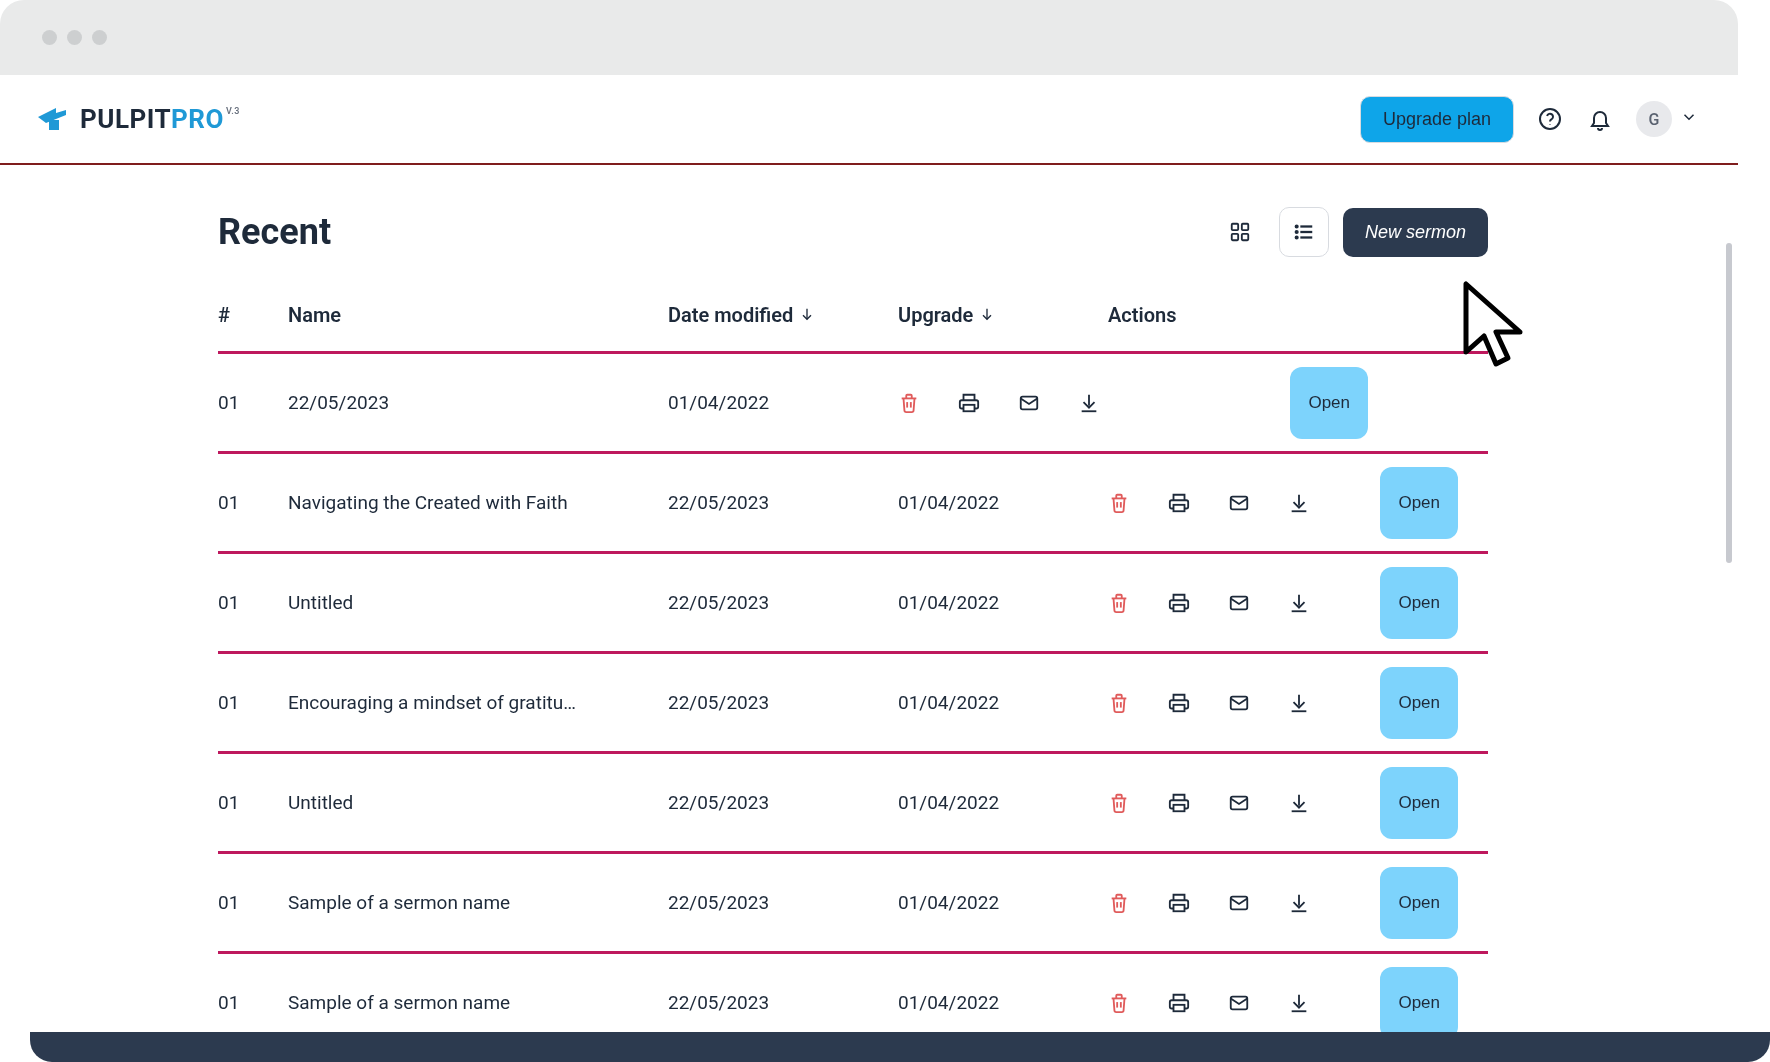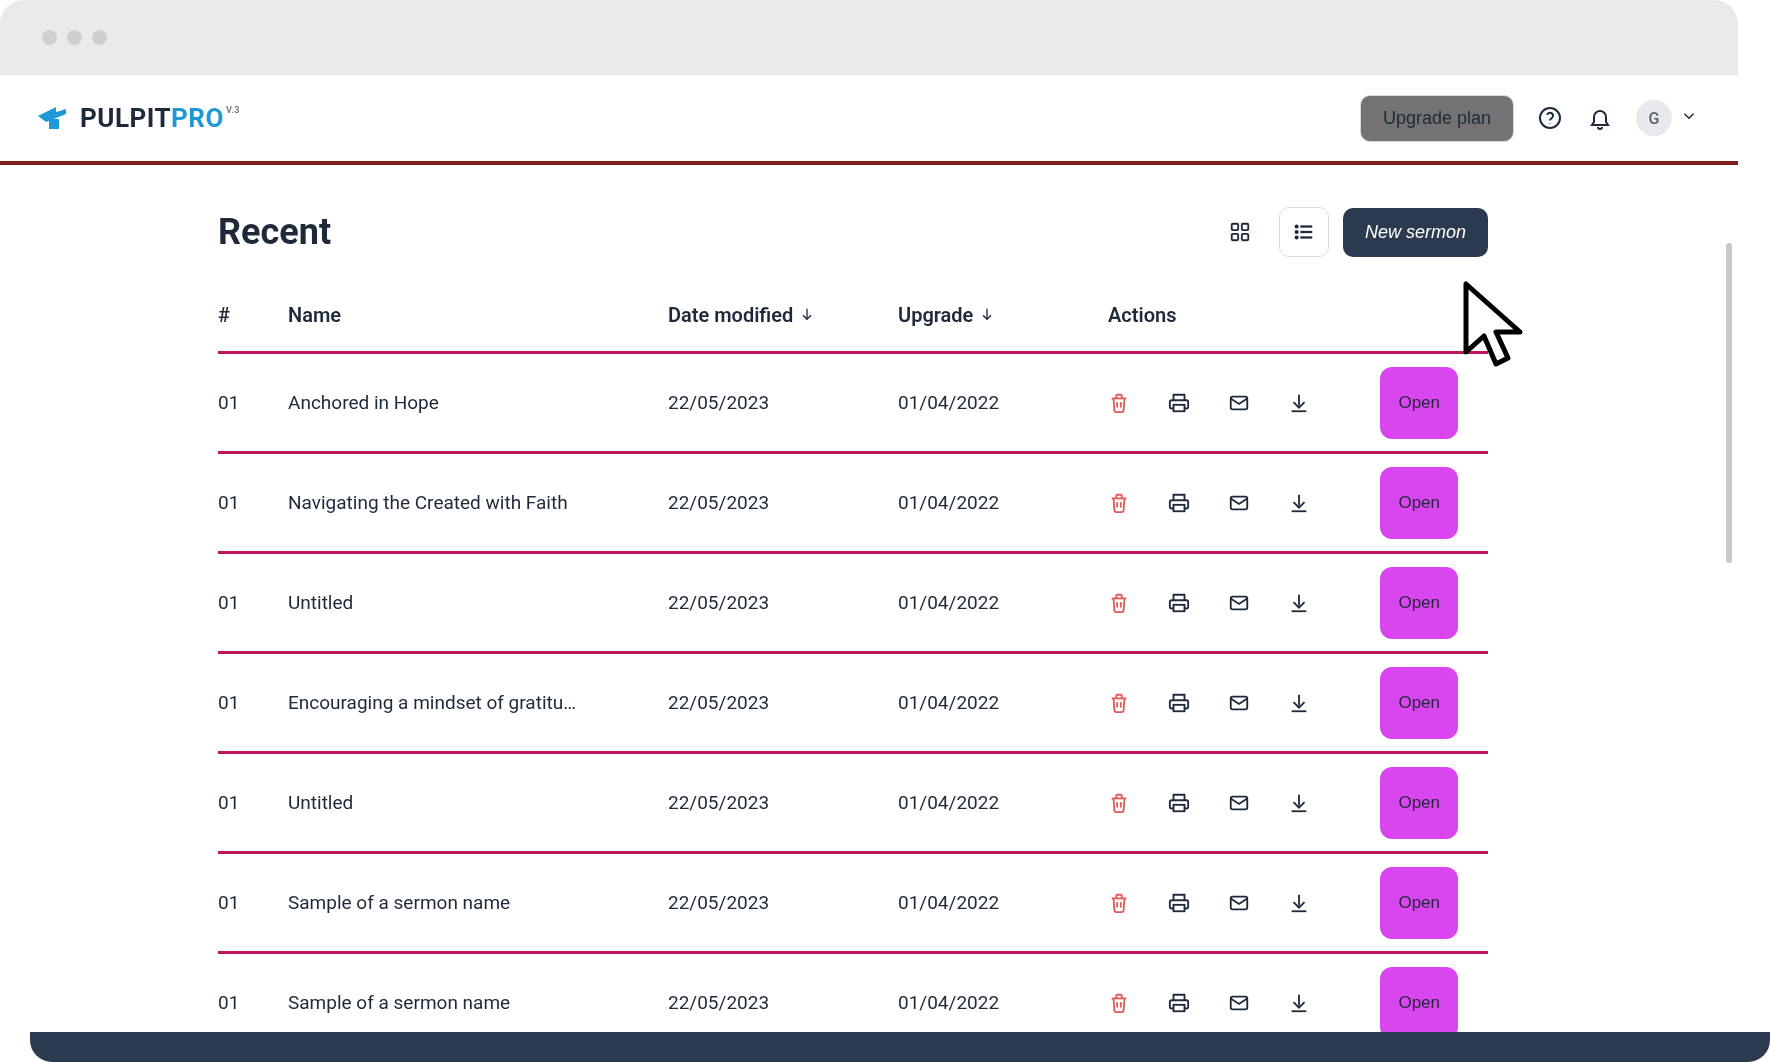--- a/index.html
+++ b/index.html
@@ -36,21 +36,21 @@
       position: absolute;
       top: 75px;
       left: 0;
       right: 32px;
       bottom: 30px;
       background: #ffffff;
       overflow: hidden;
     }
     .topbar {
       height: 90px;
-      border-bottom: 4px solid #7f1d1d;
+      border-bottom: 2px solid #7f1d1d;
       display: flex;
       align-items: center;
       justify-content: space-between;
       padding: 0 40px 0 36px;
     }
     .logo {
       display: flex;
       align-items: center;
       gap: 10px;
     }
@@ -71,21 +71,21 @@
       font-weight: 600;
       color: #6b7380;
     }
     .topbar-right {
       display: flex;
       align-items: center;
       gap: 22px;
     }
     .upgrade-btn {
       border: 1px solid #d8dbe0;
-      background: #737373;
+      background: #0ea5e9;
       border-radius: 10px;
       padding: 12px 22px;
       font-size: 18px;
       color: #1e2a3a;
       cursor: pointer;
     }
     .icon-btn {
       width: 28px; height: 28px;
       display: flex; align-items: center; justify-content: center;
       cursor: pointer;
@@ -181,21 +181,21 @@
       padding-right: 20px;
     }
     .actions-cell {
       display: flex;
       align-items: center;
       gap: 38px;
     }
     .row-icon { width: 22px; height: 22px; cursor: pointer; color:#1e2a3a; display:flex; align-items:center; justify-content:center;}
     .row-icon.delete { color: #e05b5b; }
     .open-btn {
-      background: #d946ef;
+      background: #7dd3fc;
       border: none;
       border-radius: 12px;
       padding: 26px 18px;
       font-size: 17px;
       color: #1e2a3a;
       cursor: pointer;
       justify-self: end;
     }
     .cursor-overlay {
       position: absolute;
@@ -307,21 +307,20 @@
                   <path d="M6 14l6 6 6-6"></path>
                 </svg>
             </span>
           </div>
           <div>Actions</div>
           <div></div>
         </div>
         <div id="tbody">
             <div class="trow">
               <div>01</div>
-              <div class="name">Anchored in Hope</div>
               <div>22/05/2023</div>
               <div>01/04/2022</div>
               <div class="actions-cell">
                 <div class="row-icon delete">
                   <svg width="22" height="22" viewBox="0 0 24 24" fill="none" stroke="currentColor" stroke-width="2">
                     <path d="M4 7h16"></path>
                     <path d="M10 11v6"></path>
                     <path d="M14 11v6"></path>
                     <path d="M6 7l1 13a2 2 0 0 0 2 2h6a2 2 0 0 0 2-2l1-13"></path>
                     <path d="M9 7V4a1 1 0 0 1 1-1h4a1 1 0 0 1 1 1v3"></path>

